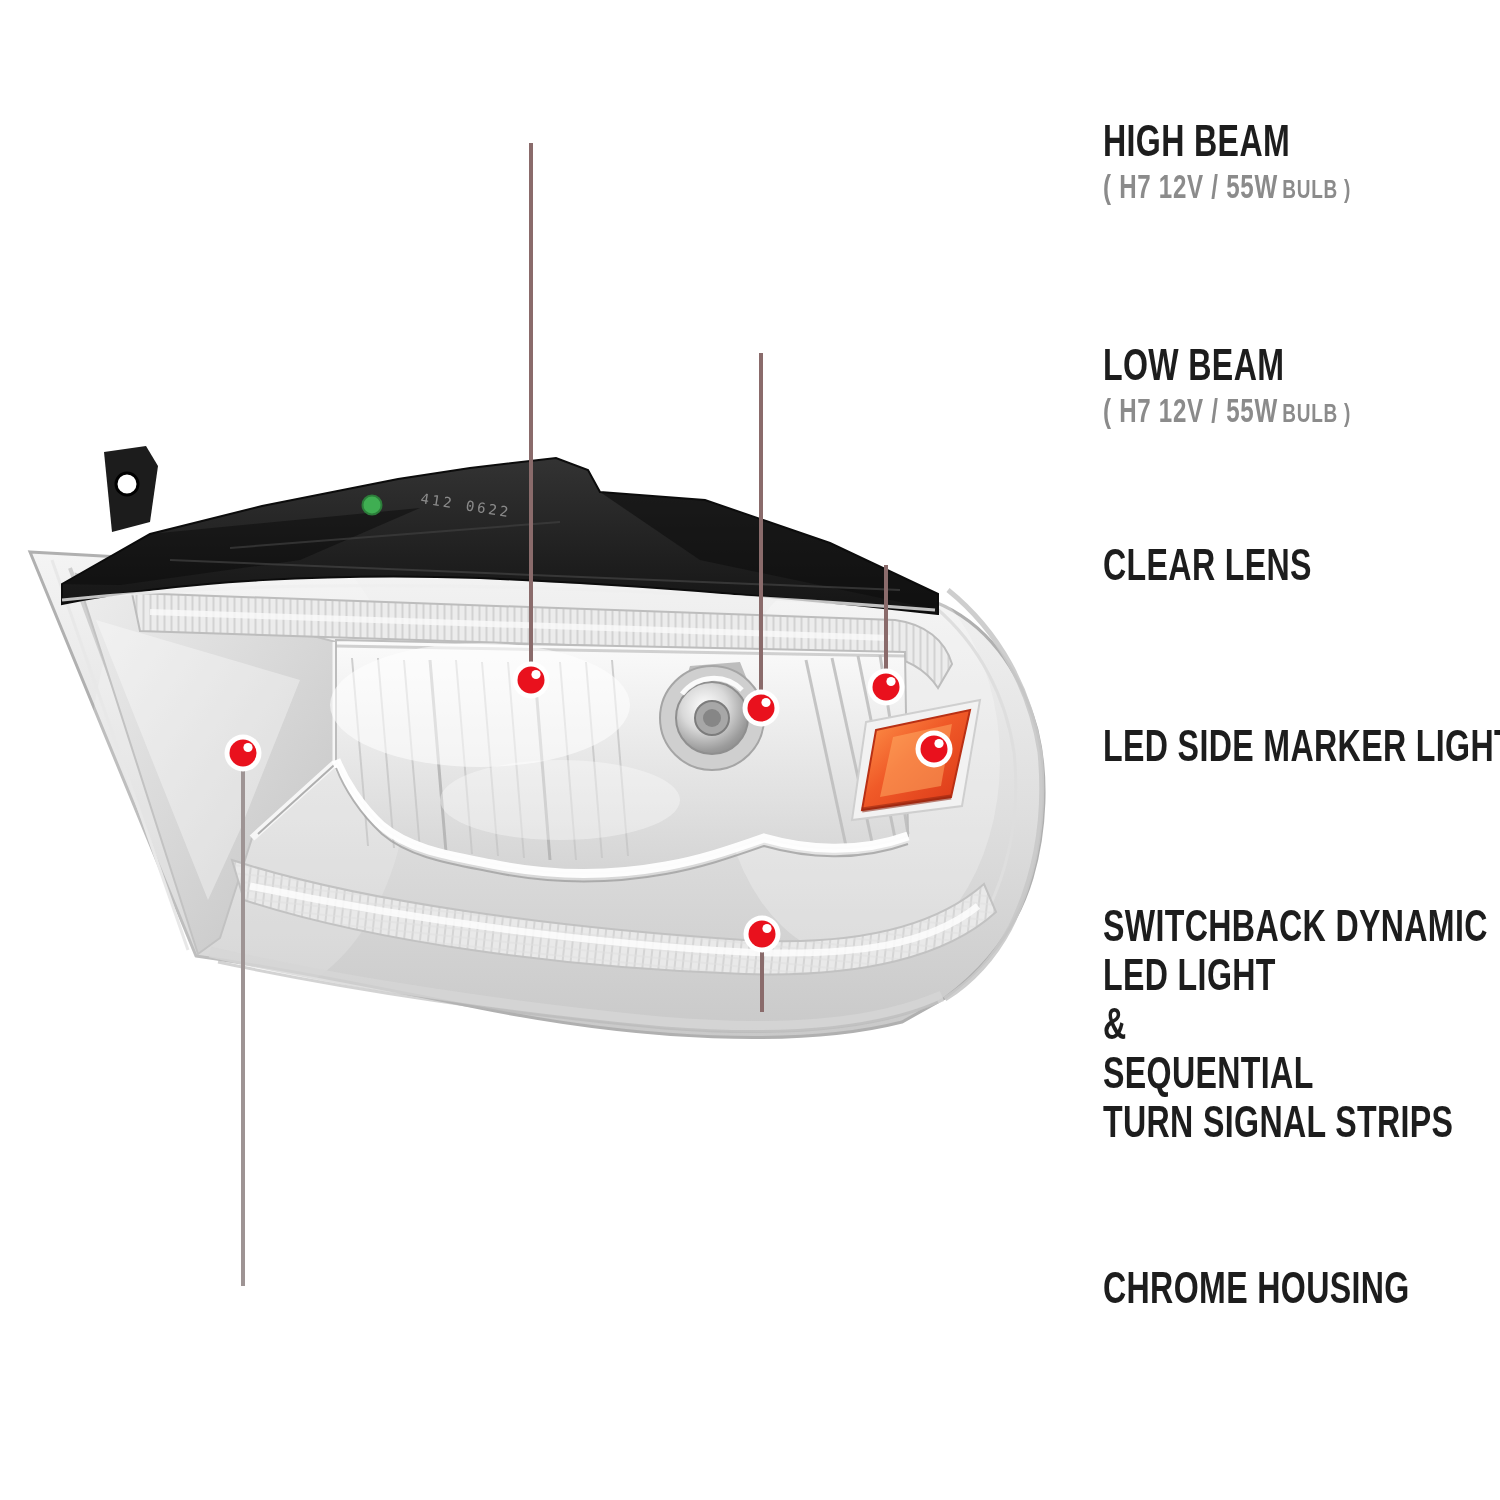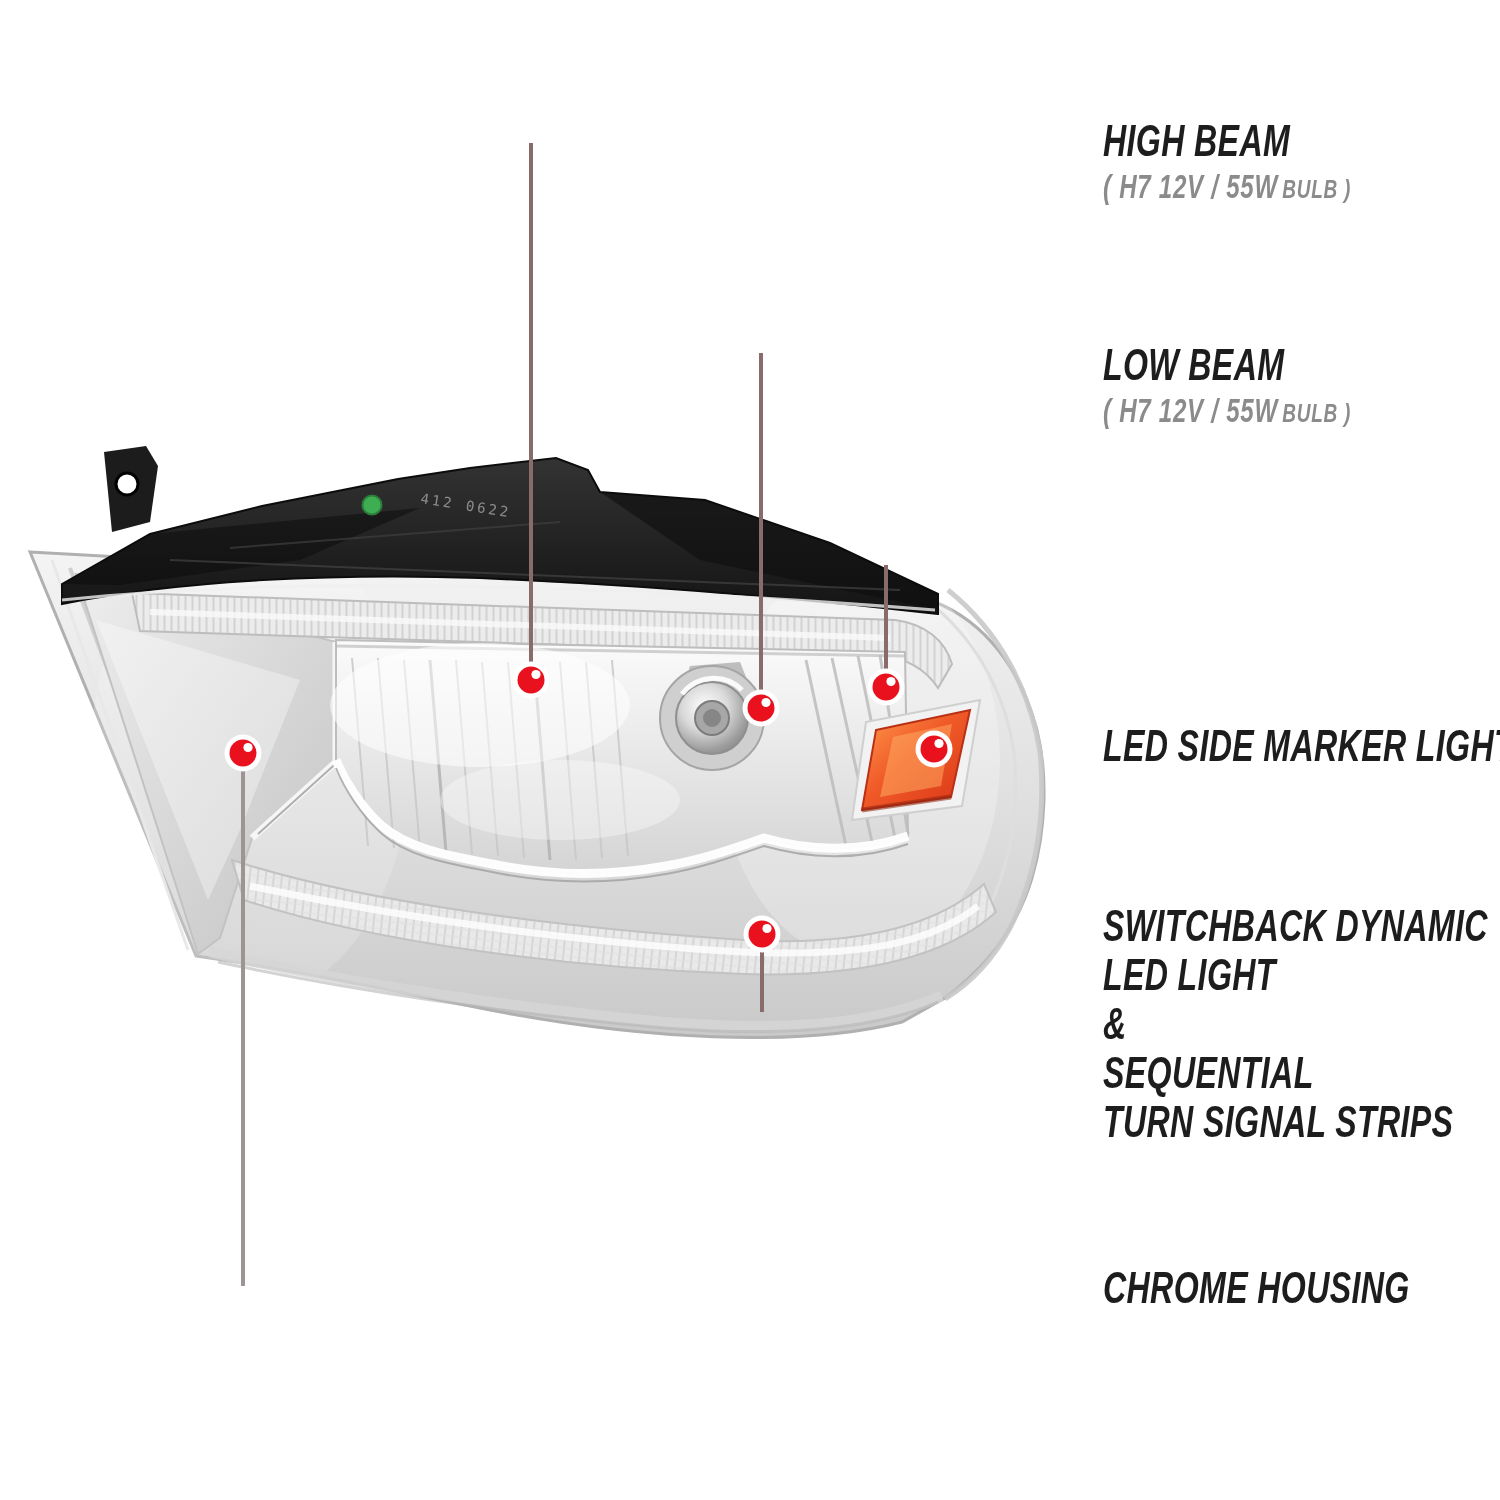--- a/index.html
+++ b/index.html
@@ -1,19 +1,19 @@
 <!DOCTYPE html>
 <html><head>
 <meta charset="utf-8">
 <style>
   html,body{margin:0;padding:0;background:#ffffff;}
   .stage{position:relative;width:1500px;height:1500px;background:#ffffff;overflow:hidden;
          font-family:"Liberation Sans", sans-serif;}
   .art{position:absolute;left:0;top:0;}
-  .callout{position:absolute;left:1103px;white-space:nowrap;font-style:italic;}
+  .callout{position:absolute;left:1103px;white-space:nowrap;}
   .cb-title{display:block;font-weight:bold;font-size:44px;line-height:48px;color:#1d1d1d;
             transform:scaleX(0.73);transform-origin:left center;letter-spacing:0.5px;}
   .cb-line{display:block;font-weight:bold;font-size:44px;line-height:49px;color:#1d1d1d;
            transform:scaleX(0.73);transform-origin:left center;letter-spacing:0.5px;}
   .cb-sub{display:block;font-weight:bold;font-size:33px;line-height:40px;margin-top:2px;color:#8b8b8b;
           transform:scaleX(0.73);transform-origin:left center;letter-spacing:1px;}
   .cb-sub .small{font-size:26px;margin-left:6px;}
 </style>
 </head>
 <body>
@@ -227,20 +227,23 @@
 <div class="callout" style="top:117px">
   <span class="cb-title">HIGH BEAM</span>
   <span class="cb-sub"><span>( H7  12V / 55W</span><span class="small">BULB )</span></span>
 </div>
 
 <div class="callout" style="top:341px">
   <span class="cb-title">LOW BEAM</span>
   <span class="cb-sub"><span>( H7  12V / 55W</span><span class="small">BULB )</span></span>
 </div>
 
+<div class="callout" style="top:541px">
+  <span class="cb-title">CLEAR LENS</span>
+</div>
 
 <div class="callout" style="top:722px">
   <span class="cb-title">LED SIDE MARKER LIGHT</span>
 </div>
 
 <div class="callout" style="top:901px">
   <span class="cb-line">SWITCHBACK DYNAMIC</span>
   <span class="cb-line">LED LIGHT</span>
   <span class="cb-line">&amp;</span>
   <span class="cb-line">SEQUENTIAL</span>

